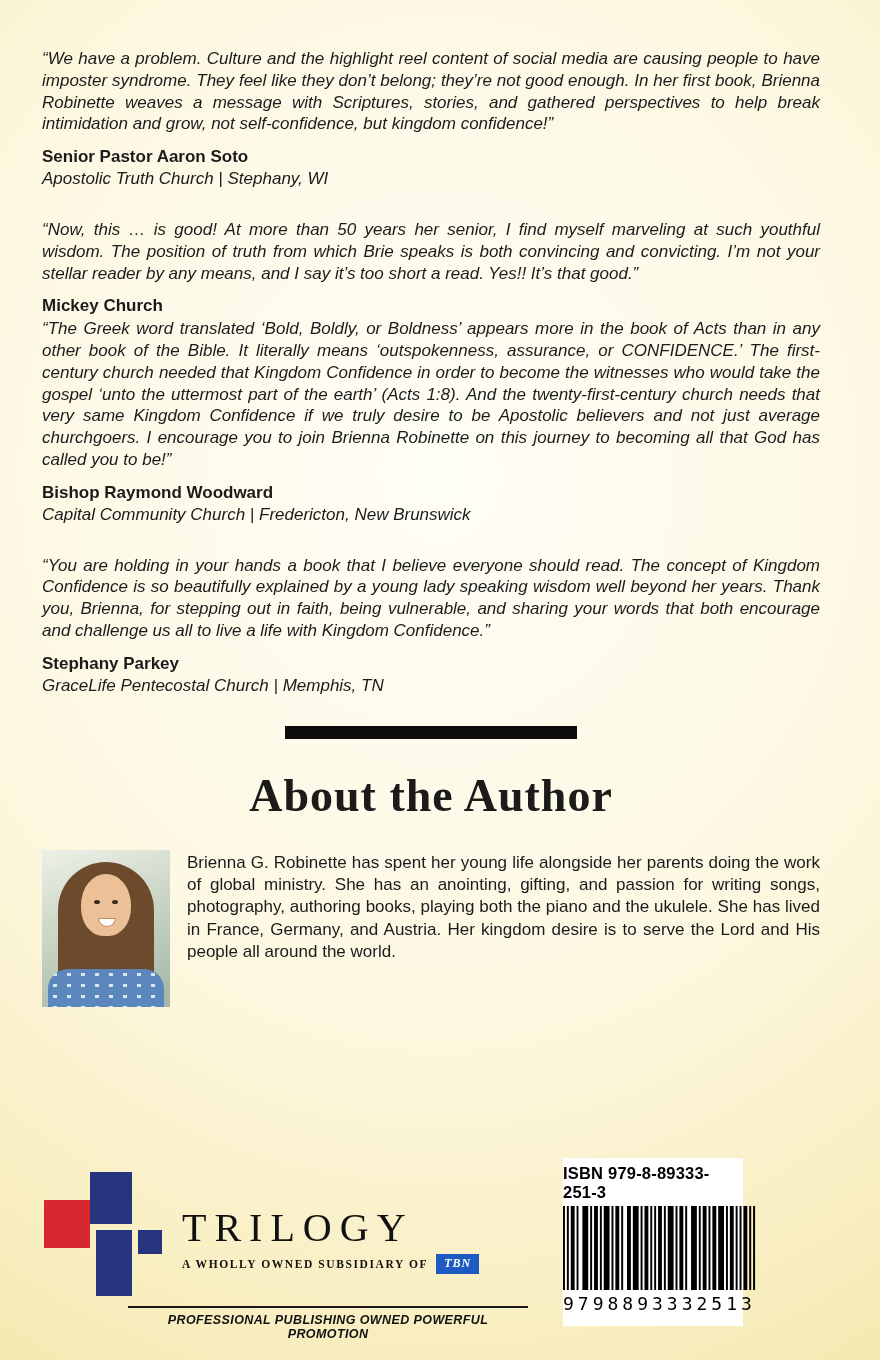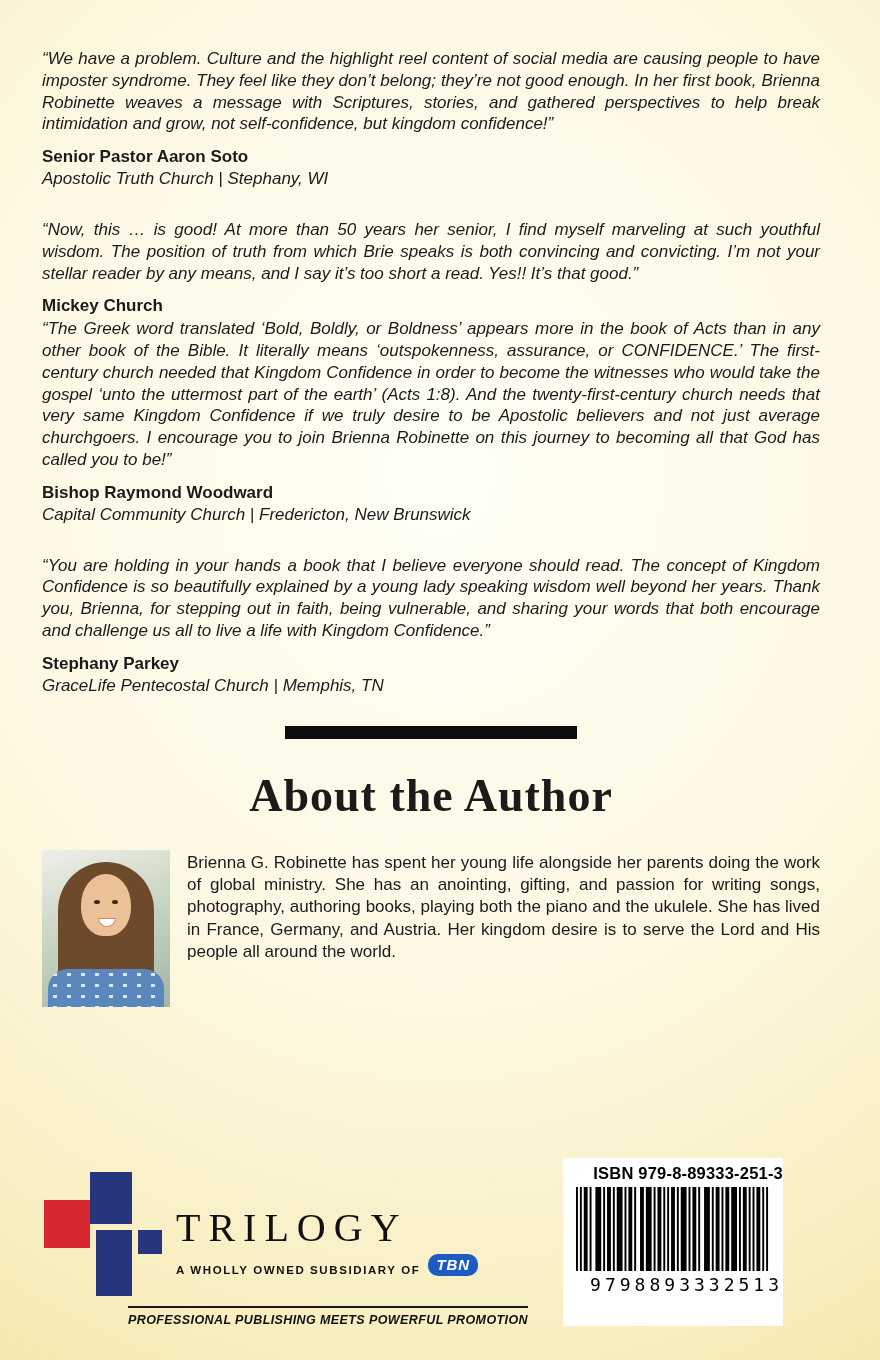--- a/index.html
+++ b/index.html
@@ -82,55 +82,55 @@
     font-size:17px;
     line-height:1.32;
     text-align:justify;
     margin:2px 0 0 0;
     flex:1;
   }
 
   .footer { position:absolute; left:0; top:1150px; width:880px; height:210px; }
 
   .publisher { position:absolute; left:44px; top:22px; }
-  .pub-top { display:flex; gap:14px; }
+  .pub-top { display:flex; gap:20px; }
   .logo { position:relative; width:118px; height:124px; flex:0 0 auto; }
   .logo .navy-top    { position:absolute; left:46px; top:0;    width:42px; height:52px; }
   .logo .red-block   { position:absolute; left:0;    top:28px; width:46px; height:48px; }
   .logo .navy-bottom { position:absolute; left:52px; top:58px; width:36px; height:66px; }
   .logo .navy-arm    { position:absolute; left:94px; top:58px; width:24px; height:24px; }
 
   .trilogy-name {
     font-family:"Liberation Serif", serif;
     font-size:40px;
     letter-spacing:8px;
     color:#111;
     padding-top:36px;
     line-height:1;
   }
-  .subsidiary-row { display:flex; align-items:flex-end; gap:8px; margin-top:6px; }
+  .subsidiary-row { display:flex; align-items:center; gap:8px; margin-top:6px;font-family:Liberation Serif, serif; }
   .subsidiary-label { font-size:11.5px; font-weight:bold; letter-spacing:1.6px; color:#111; }
   .tbn-badge {
     color:#fff; font-weight:800; font-style:italic;
-    font-size:15px; letter-spacing:1px;
-    padding:2px 8px 3px 8px; border-radius:10px;
+    font-size:12px; letter-spacing:1px;
+    padding:2px 8px 3px 8px; border-radius:0;
   }
   .pub-rule { width:400px; height:2px; background:#1a1a1a; margin:10px 0 0 84px; }
   .pub-tagline {
     width:400px; margin:5px 0 0 84px;
     text-align:center;
     font-size:12.5px; font-weight:bold; font-style:italic;
     letter-spacing:0.4px; color:#111;
   }
 
   .isbn-block {
     position:absolute; left:563px; top:8px;
-    width:220px; height:168px;
+    width:180px; height:168px;
     background:#ffffff;
-    text-align:right;
+    text-align:left;
   }
   .isbn-label { font-size:16.5px; font-weight:bold; letter-spacing:0.2px; padding-top:6px; color:#000; }
   .barcode { display:block; margin:4px auto 0 auto; width:194px; height:84px; }
   .isbn-number {
     font-family:"DejaVu Sans Mono", monospace;
     font-size:18px; letter-spacing:4px;
     padding-top:3px; color:#000;
   }
 </style>
 </head>
@@ -193,21 +193,21 @@
         </div>
         <div class="pub-text">
           <div class="trilogy-name">TRILOGY</div>
           <div class="subsidiary-row">
             <span class="subsidiary-label">A WHOLLY OWNED SUBSIDIARY OF</span>
             <span class="tbn-badge" style="background: rgb(29, 90, 194);">TBN</span>
           </div>
         </div>
       </div>
       <div class="pub-rule"></div>
-      <div class="pub-tagline">PROFESSIONAL PUBLISHING MEETS POWERFUL PROMOTION</div>
+      <div class="pub-tagline">PROFESSIONAL PUBLISHING OWNED POWERFUL PROMOTION</div>
     </div>
 
     <div class="isbn-block">
       <div class="isbn-label">ISBN 979-8-89333-251-3</div>
       <svg class="barcode" viewBox="0 0 100 60" preserveAspectRatio="none" xmlns="http://www.w3.org/2000/svg" fill="#000">
         <rect x="0" y="0" width="1" height="60"></rect>
           <rect x="2" y="0" width="1" height="60"></rect>
         <rect x="4" y="0" width="2" height="60"></rect>
           <rect x="7" y="0" width="1" height="60"></rect>
         <rect x="10" y="0" width="3" height="60"></rect>

